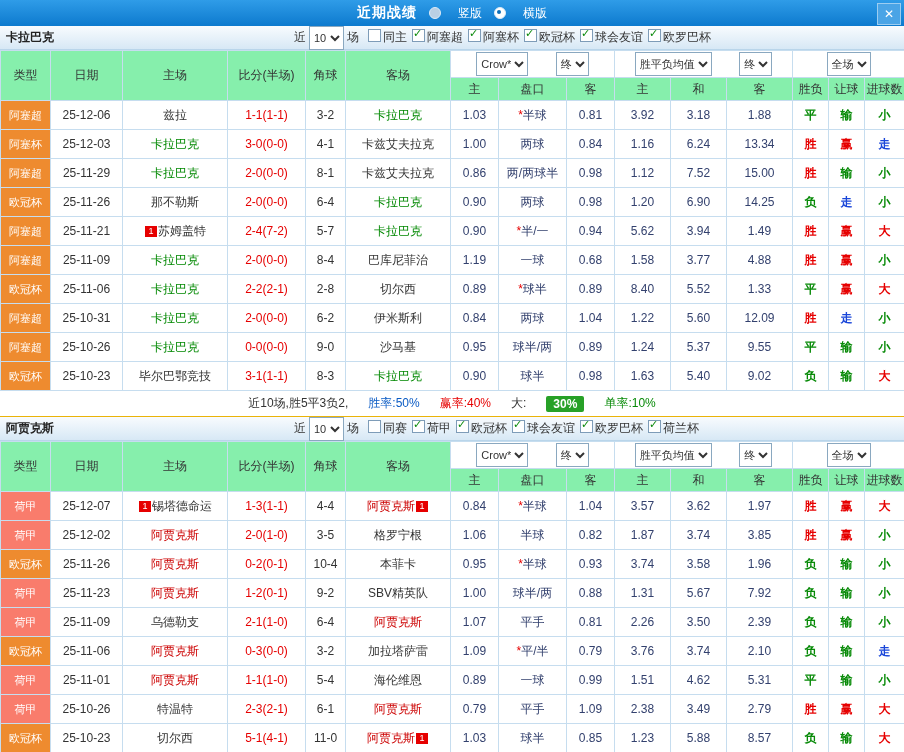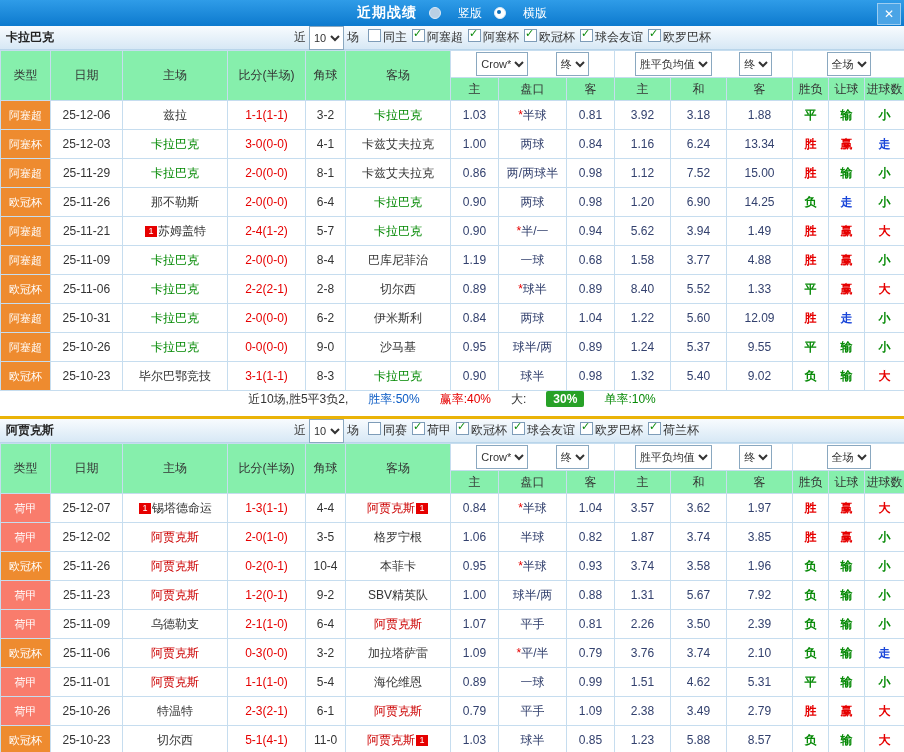--- a/index.html
+++ b/index.html
@@ -38,21 +38,21 @@
   tbody td{height:28px}
   td.league{color:#fff;font-size:11px;padding:0}
   td.score{color:#e60000}
   td.odds{color:#33416e}
   .star{color:#e60000}
   .c-red{color:#e60000;font-weight:bold}
   .c-green{color:#078a07;font-weight:bold}
   .c-blue{color:#1a46d9;font-weight:bold}
   .badge{display:inline-block;min-width:10px;height:11px;line-height:11px;background:#e60000;
          color:#fff;font-size:9px;padding:0 1px;margin:0 1px;vertical-align:1px}
-  .summary{height:25px;border-bottom:3px solid #eab308;display:flex;align-items:flex-start;
+  .summary{height:25px;border-bottom:1px solid #eab308;display:flex;align-items:center;
            justify-content:center;gap:20px}
   .s-blue{color:#0a5bc4}
   .s-red{color:#e60000}
   .s-green{color:#078a07}
   .badge-green{background:#27a127;color:#fff;padding:1px 7px;border-radius:2px;font-weight:bold}
 </style>
 </head>
 <body>
 
 <div>
@@ -225,21 +225,21 @@
           <td class="odds">6.90</td>
           <td class="odds">14.25</td>
           <td class="outcome c-green">负</td>
           <td class="outcome c-blue">走</td>
           <td class="outcome c-green">小</td>
         </tr>
         <tr>
           <td class="league" style="background: rgb(238, 139, 47);">阿塞超</td>
           <td class="date">25-11-21</td>
           <td class="team"><span class="badge">1</span><span>苏姆盖特</span></td>
-          <td class="score">2-4(1-2)</td>
+          <td class="score">2-4(7-2)</td>
           <td class="corner">5-7</td>
           <td class="team"><span style="color: rgb(0, 136, 0);">卡拉巴克</span></td>
           <td class="odds">0.90</td>
           <td class="odds"><span class="star">*</span>半/一</td>
           <td class="odds">0.94</td>
           <td class="odds">5.62</td>
           <td class="odds">3.94</td>
           <td class="odds">1.49</td>
           <td class="outcome c-red">胜</td>
           <td class="outcome c-red">赢</td>
@@ -316,21 +316,21 @@
         <tr>
           <td class="league" style="background: rgb(238, 139, 47);">欧冠杯</td>
           <td class="date">25-10-23</td>
           <td class="team"><span>毕尔巴鄂竞技</span></td>
           <td class="score">3-1(1-1)</td>
           <td class="corner">8-3</td>
           <td class="team"><span style="color: rgb(0, 136, 0);">卡拉巴克</span></td>
           <td class="odds">0.90</td>
           <td class="odds">球半</td>
           <td class="odds">0.98</td>
-          <td class="odds">1.32</td>
+          <td class="odds">1.63</td>
           <td class="odds">5.40</td>
           <td class="odds">9.02</td>
           <td class="outcome c-green">负</td>
           <td class="outcome c-green">输</td>
           <td class="outcome c-red">大</td>
         </tr>
       </tbody>
   </table>
 
   <div class="summary">

